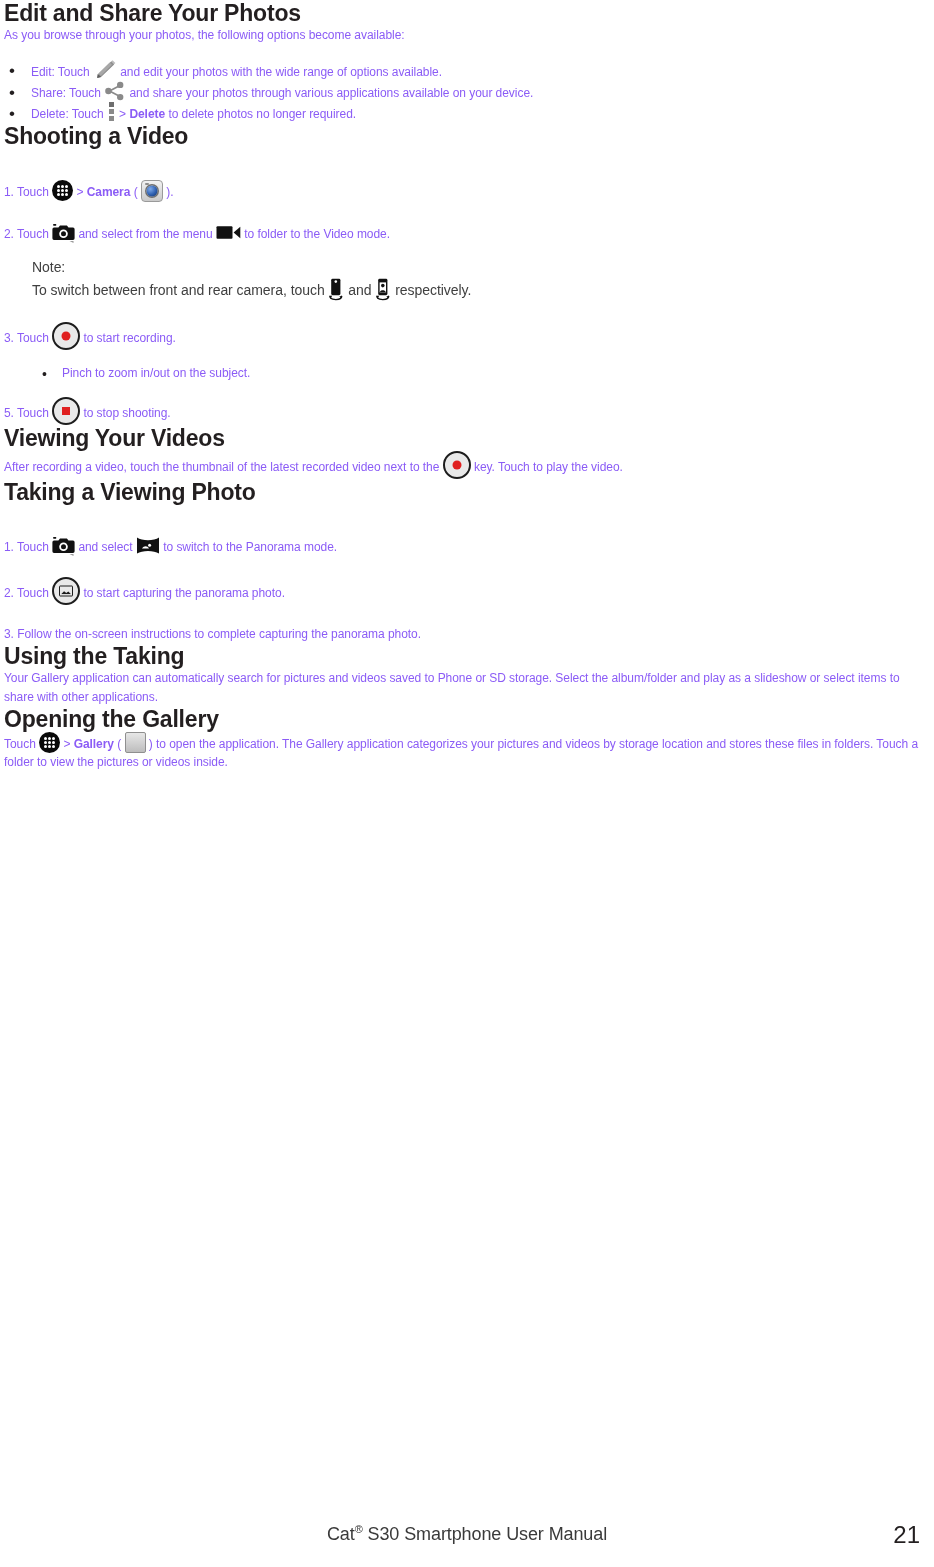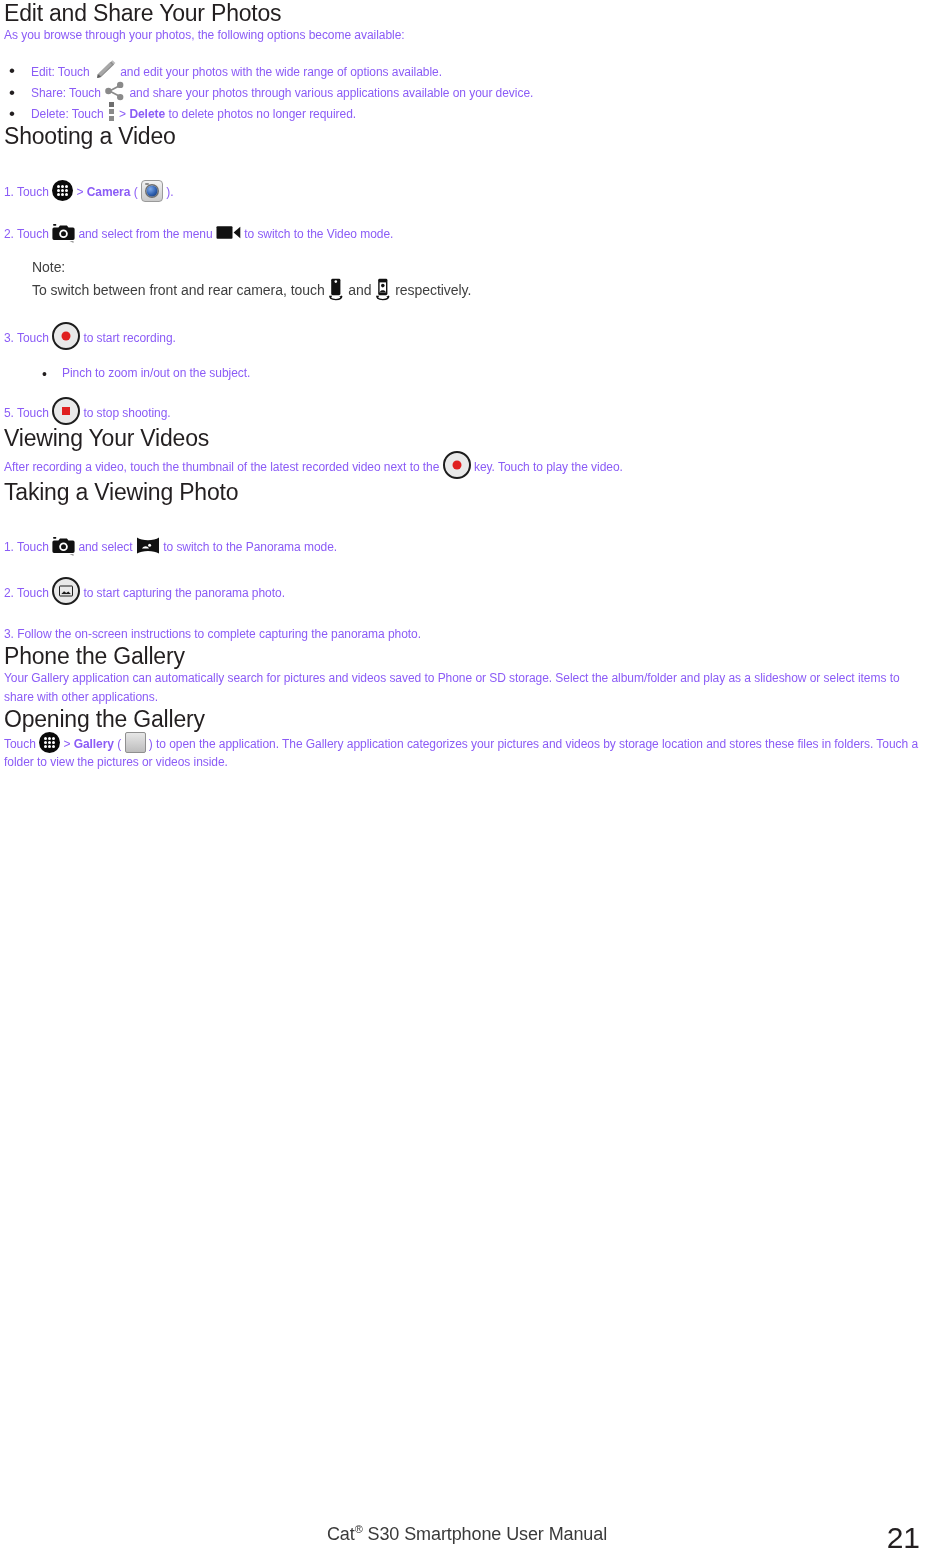--- a/index.html
+++ b/index.html
@@ -18,21 +18,21 @@
   }
   .page {
     position: relative;
     width: 934px;
     height: 1567px;
     padding: 0 6px 0 4px;
   }
 
   h2.heading {
     font-size: 23px;
-    font-weight: normal;
+    font-weight: bold;
     letter-spacing: -0.2px;
     margin: 0;
     line-height: 1.15;
     color: #231f20;
   }
 
   p.body-text, li.bullet-item, .num-item, .note-line {
     font-size: 12px;
     line-height: 1.52;
     color: #8b5cf6;
@@ -247,21 +247,21 @@
     letter-spacing: -0.1px;
   }
   .footer-title sup {
     font-size: 11px;
     vertical-align: super;
   }
   .footer-page {
     position: absolute;
     right: 14px;
     top: -2px;
-    font-size: 30px;
+    font-size: 24px;
     color: #231f20;
   }
 </style>
 </head>
 <body>
 
 <div class="page">
 
   <h2 class="heading">Edit and Share Your Photos</h2>
 
@@ -344,21 +344,21 @@
         <path d="M17.5 18.9 L21.5 18.9 L21.5 20.9 Z" fill="#9a9a9a"></path>
       </svg>
     </span>
     <span>and select from the menu</span>
     <span class="icn ic-video">
       <svg viewBox="0 0 25 17" width="25" height="17" aria-hidden="true">
         <rect x="0.5" y="2.2" width="16" height="12.6" rx="1.1" fill="#111"></rect>
         <path d="M24.3 2.8 L17.6 8.5 L24.3 14.2 Z" fill="#111"></path>
       </svg>
     </span>
-    <span>to switch to the Video mode.</span>
+    <span>to folder to the Video mode.</span>
   </p>
 
   <div class="note-block mt-b">
     <p class="note-line">Note:</p>
     <p class="note-line">
       <span>To switch between front and rear camera, touch</span>
       <span class="icn ic-phone">
         <svg viewBox="0 0 16 24" width="16" height="24" aria-hidden="true">
           <rect x="3.2" y="0.8" width="9.2" height="16.4" rx="1.4" fill="#111"></rect>
           <circle cx="7.8" cy="3.6" r="1.3" fill="#fff"></circle>
@@ -440,21 +440,21 @@
     <span>Touch</span>
     <span class="icn ic-btn"><span class="core pano"></span></span>
     <span>to start capturing the panorama photo.</span>
   </p>
 
   <p class="num-item mt-c">
     <span>3.</span>
     <span>Follow the on-screen instructions to complete capturing the panorama photo.</span>
   </p>
 
-  <h2 class="heading mt-e">Phone the Gallery</h2>
+  <h2 class="heading mt-e">Using the Taking</h2>
 
   <p class="body-text mt-b">Your Gallery application can automatically search for pictures and videos saved to Phone or SD storage. Select the album/folder and play as a slideshow or select items to share with other applications.</p>
 
   <h2 class="heading mt-e">Opening the Gallery</h2>
 
   <p class="body-text mt-b">
     <span>Touch</span>
     <span class="icn ic-apps">
       <span class="g">
           <b></b>

